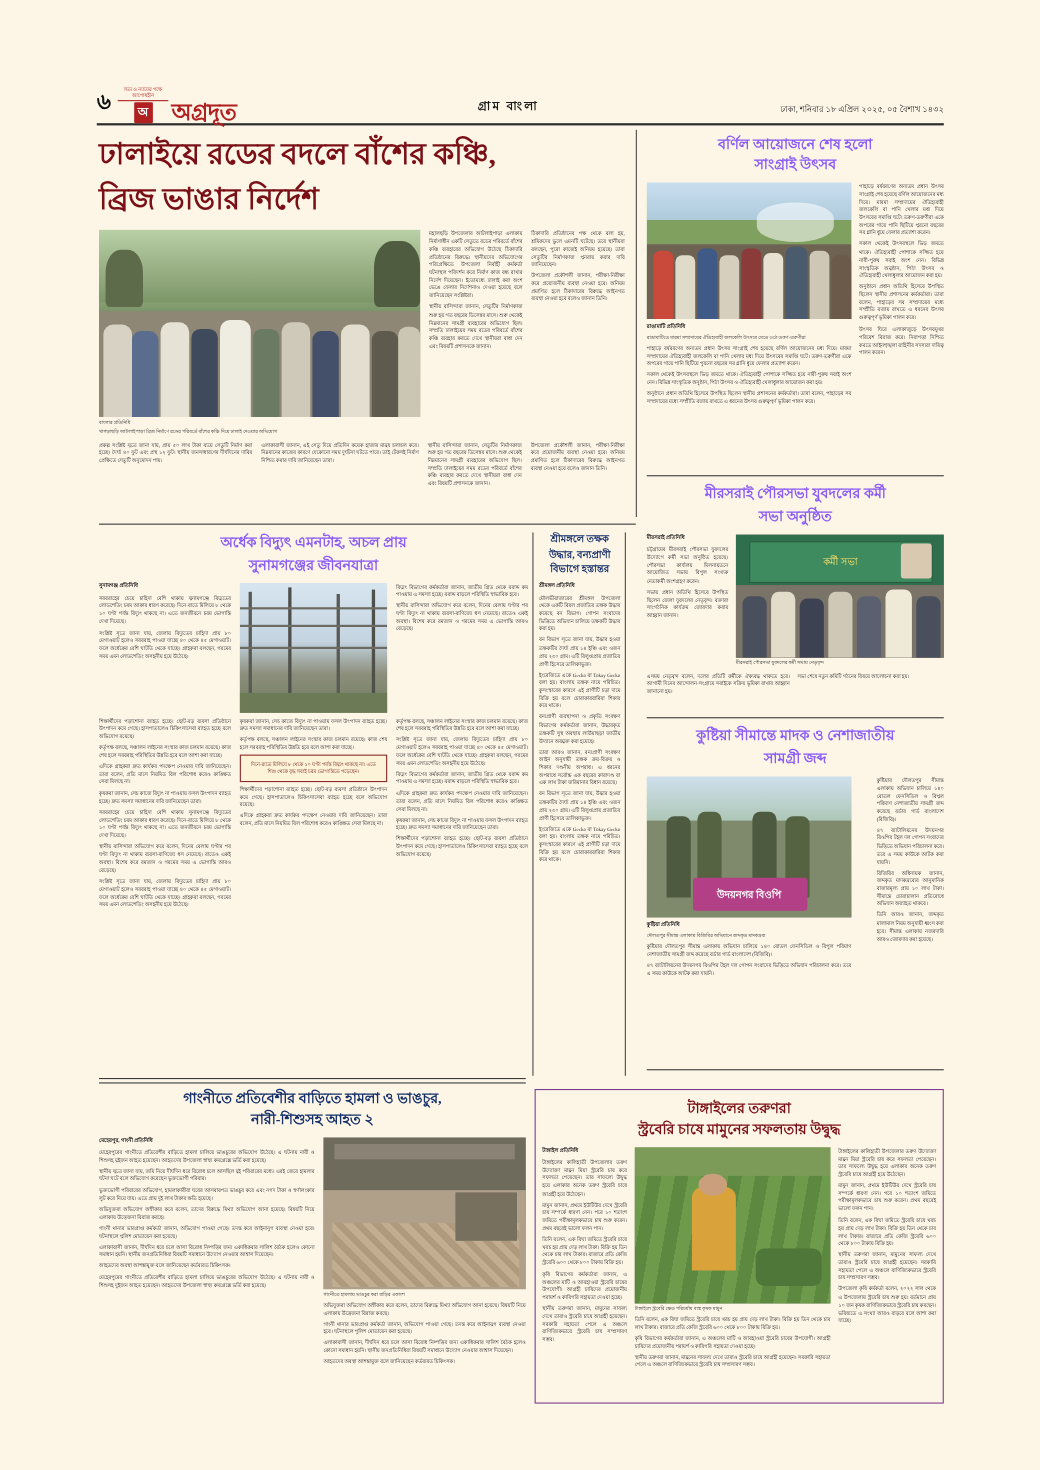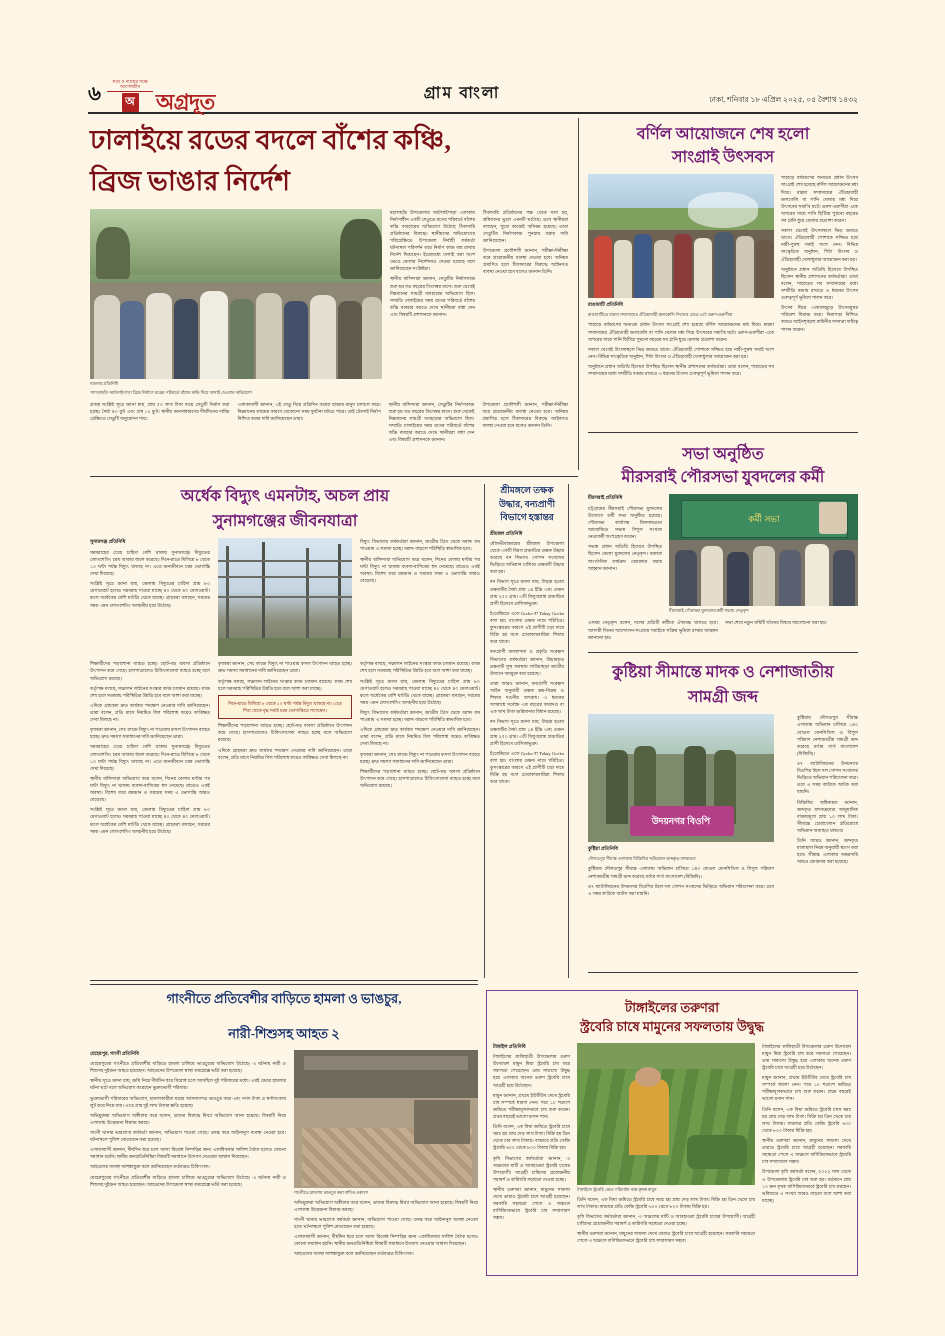--- a/index.html
+++ b/index.html
@@ -35,21 +35,21 @@
   .logo-mark{
     width:17px;height:19px;background:#b02020;color:#fff;
     display:flex;align-items:center;justify-content:center;
     font-size:11px;font-weight:bold;border-radius:1px;
   }
   .logo-word{
     font-size:21px;font-weight:bold;color:#b02020;letter-spacing:-0.5px;
     line-height:0.9;
   }
   .mh-center{
-    font-size:16px;font-weight:bold;letter-spacing:2px;
+    font-size:11px;font-weight:bold;letter-spacing:2px;
     padding-bottom:5px;
   }
   .mh-right{
     font-size:7.5px;color:#222;padding-bottom:6px;
   }
 
   
   .col-text{
     font-size:4.6px;line-height:1.55;text-align:justify;
     color:#222;
@@ -63,21 +63,21 @@
 
   
   .hl-main{
     font-size:27px;font-weight:bold;color:#7a1016;text-align:left;
     line-height:1.38;letter-spacing:0px;
   }
   .hl-red{
     font-size:13px;font-weight:bold;color:#7a1016;text-align:center;line-height:1.45;
   }
   .hl-blue{
-    font-size:16px;font-weight:bold;color:#701a75;text-align:center;line-height:1.45;
+    font-size:13px;font-weight:bold;color:#8b5cf6;text-align:center;line-height:1.45;
   }
   .hl-dark{
     font-size:13px;font-weight:bold;color:#16306b;text-align:center;line-height:1.45;
   }
   .hl-small{
     font-size:9px;font-weight:bold;color:#16306b;text-align:center;line-height:1.5;
   }
 
   
   .photo{position:relative;overflow:hidden;background:#cfcabb;}
@@ -175,21 +175,21 @@
         <p>স্থানীয় বাসিন্দারা জানান, সেতুটির নির্মাণকাজ শুরু হয় গত বছরের ডিসেম্বর মাসে। শুরু থেকেই নিম্নমানের সামগ্রী ব্যবহারের অভিযোগ ছিল। সম্প্রতি ঢালাইয়ের সময় রডের পরিবর্তে বাঁশের কঞ্চি ব্যবহার করতে দেখে স্থানীয়রা বাধা দেন এবং বিষয়টি প্রশাসনকে জানান।</p>
       </div>
       <div style="width:86px;" class="col-text">
         <p>উপজেলা প্রকৌশলী জানান, পরীক্ষা-নিরীক্ষা করে প্রয়োজনীয় ব্যবস্থা নেওয়া হবে। অনিয়ম প্রমাণিত হলে ঠিকাদারের বিরুদ্ধে আইনগত ব্যবস্থা নেওয়া হবে বলেও জানান তিনি।</p>
       </div>
     </div>
   </div>
 
   <div style="position:absolute;left:588px;top:122px;width:270px;">
     <div class="hl-blue">বর্ণিল আয়োজনে শেষ হলো</div>
-    <div class="hl-blue">সাংগ্রাই উৎসবস</div>
+    <div class="hl-blue">সাংগ্রাই উৎসব</div>
 
     <div style="display:flex;gap:7px;margin-top:6px;">
       <div style="width:186px;">
         <div class="photo" style="width:186px;height:124px;background:linear-gradient(#cfe1ef 0%,#b6cfa4 30%,#8fae77 55%,#7d6f5c 100%);">
           <div style="position:absolute;left:0;top:0;width:186px;height:40px;background:linear-gradient(#c9dff0,#a9c6d6);"></div>
           <div style="position:absolute;left:0;top:34px;width:186px;height:22px;background:#7fa05f;"></div>
           <div style="position:absolute;left:100px;top:18px;width:70px;height:36px;background:rgba(255,255,255,0.55);border-radius:50%/40%;"></div>
           <div style="position:absolute;left:0;top:56px;width:186px;height:68px;background:#6e6253;"></div>
           <div style="position:absolute;left:6px;top:62px;width:18px;height:62px;background:#c94a3a;border-radius:6px 6px 0 0;"></div>
           <div style="position:absolute;left:26px;top:66px;width:18px;height:58px;background:#e0dacb;border-radius:6px 6px 0 0;"></div>
@@ -290,22 +290,22 @@
       <p>বন বিভাগ সূত্রে জানা যায়, উদ্ধার হওয়া তক্ষকটির দৈর্ঘ্য প্রায় ১৪ ইঞ্চি এবং ওজন প্রায় ২৫০ গ্রাম। এটি বিলুপ্তপ্রায় প্রজাতির প্রাণী হিসেবে তালিকাভুক্ত।</p>
       <p>ইংরেজিতে একে Gecko বা Tokay Gecko বলা হয়। বাংলায় তক্ষক নামে পরিচিত। কুসংস্কারের কারণে এই প্রাণীটি চড়া দামে বিক্রি হয় বলে চোরাকারবারিরা শিকার করে থাকে।</p>
       <p>বন্যপ্রাণী ব্যবস্থাপনা ও প্রকৃতি সংরক্ষণ বিভাগের কর্মকর্তারা জানান, উদ্ধারকৃত তক্ষকটি সুস্থ অবস্থায় লাউয়াছড়া জাতীয় উদ্যানে অবমুক্ত করা হয়েছে।</p>
       <p>তারা আরও জানান, বন্যপ্রাণী সংরক্ষণ আইন অনুযায়ী তক্ষক ক্রয়-বিক্রয় ও শিকার দণ্ডনীয় অপরাধ। এ ধরনের অপরাধে সর্বোচ্চ এক বছরের কারাদণ্ড বা এক লাখ টাকা জরিমানার বিধান রয়েছে।</p>
       <p>বন বিভাগ সূত্রে জানা যায়, উদ্ধার হওয়া তক্ষকটির দৈর্ঘ্য প্রায় ১৪ ইঞ্চি এবং ওজন প্রায় ২৫০ গ্রাম। এটি বিলুপ্তপ্রায় প্রজাতির প্রাণী হিসেবে তালিকাভুক্ত।</p>
       <p>ইংরেজিতে একে Gecko বা Tokay Gecko বলা হয়। বাংলায় তক্ষক নামে পরিচিত। কুসংস্কারের কারণে এই প্রাণীটি চড়া দামে বিক্রি হয় বলে চোরাকারবারিরা শিকার করে থাকে।</p>
     </div>
   </div>
 
   <div style="position:absolute;left:588px;top:440px;width:270px;">
+    <div class="hl-blue">মীরসরাই পৌরসভা যুবদলের কর্মী</div>
     <div class="hl-blue" style="margin-top:2px;">সভা অনুষ্ঠিত</div>
-    <div class="hl-blue">মীরসরাই পৌরসভা যুবদলের কর্মী</div>
 
     <div style="display:flex;gap:7px;margin-top:6px;">
       <div style="width:74px;" class="col-text">
         <div class="byline">মীরসরাই প্রতিনিধি</div>
         <p>চট্টগ্রামের মীরসরাই পৌরসভা যুবদলের উদ্যোগে কর্মী সভা অনুষ্ঠিত হয়েছে। পৌরসভা কার্যালয় মিলনায়তনে আয়োজিত সভায় বিপুল সংখ্যক নেতাকর্মী অংশগ্রহণ করেন।</p>
         <p>সভায় প্রধান অতিথি হিসেবে উপস্থিত ছিলেন জেলা যুবদলের নেতৃবৃন্দ। বক্তারা সাংগঠনিক কার্যক্রম জোরদার করার আহ্বান জানান।</p>
       </div>
       <div style="width:189px;">
         <div class="photo" style="width:189px;height:112px;background:#6f6a5e;">
           <div style="position:absolute;left:0;top:0;width:189px;height:46px;background:#2f6f4d;"></div>
@@ -367,21 +367,21 @@
       </div>
     </div>
   </div>
 
   <hr class="hr-thin" style="position:absolute;left:90px;top:980px;width:388px;">
   <hr class="hr-thin" style="position:absolute;left:90px;top:984px;width:388px;">
   <hr class="hr-thin" style="position:absolute;left:588px;top:972px;width:270px;">
 
   <div style="position:absolute;left:90px;top:990px;width:388px;">
     <div class="hl-dark">গাংনীতে প্রতিবেশীর বাড়িতে হামলা ও ভাঙচুর,</div>
-    <div class="hl-dark" style="margin-top:16px;">নারী-শিশুসহ আহত ২</div>
+    <div class="hl-dark" style="margin-top:0;">নারী-শিশুসহ আহত ২</div>
 
     <div style="display:flex;gap:8px;margin-top:6px;">
       <div style="width:196px;" class="col-text">
         <div class="byline">মেহেরপুর, গাংনী প্রতিনিধি</div>
         <p>মেহেরপুরের গাংনীতে প্রতিবেশীর বাড়িতে হামলা চালিয়ে ভাঙচুরের অভিযোগ উঠেছে। এ ঘটনায় নারী ও শিশুসহ দুইজন আহত হয়েছেন। আহতদের উপজেলা স্বাস্থ্য কমপ্লেক্সে ভর্তি করা হয়েছে।</p>
         <p>স্থানীয় সূত্রে জানা যায়, জমি নিয়ে দীর্ঘদিন ধরে বিরোধ চলে আসছিল দুই পরিবারের মধ্যে। এরই জেরে হামলার ঘটনা ঘটে বলে অভিযোগ করেছেন ভুক্তভোগী পরিবার।</p>
         <p>ভুক্তভোগী পরিবারের অভিযোগ, হামলাকারীরা ঘরের আসবাবপত্র ভাঙচুর করে এবং নগদ টাকা ও স্বর্ণালংকার লুট করে নিয়ে যায়। এতে প্রায় দুই লাখ টাকার ক্ষতি হয়েছে।</p>
         <p>অভিযুক্তরা অভিযোগ অস্বীকার করে বলেন, তাদের বিরুদ্ধে মিথ্যা অভিযোগ আনা হয়েছে। বিষয়টি নিয়ে এলাকায় উত্তেজনা বিরাজ করছে।</p>
         <p>গাংনী থানার ভারপ্রাপ্ত কর্মকর্তা জানান, অভিযোগ পাওয়া গেছে। তদন্ত করে আইনানুগ ব্যবস্থা নেওয়া হবে। ঘটনাস্থলে পুলিশ মোতায়েন করা হয়েছে।</p>
         <p>এলাকাবাসী জানান, দীর্ঘদিন ধরে চলে আসা বিরোধ নিষ্পত্তির জন্য একাধিকবার সালিশ বৈঠক হলেও কোনো সমাধান হয়নি। স্থানীয় জনপ্রতিনিধিরা বিষয়টি সমাধানে উদ্যোগ নেওয়ার আশ্বাস দিয়েছেন।</p>

